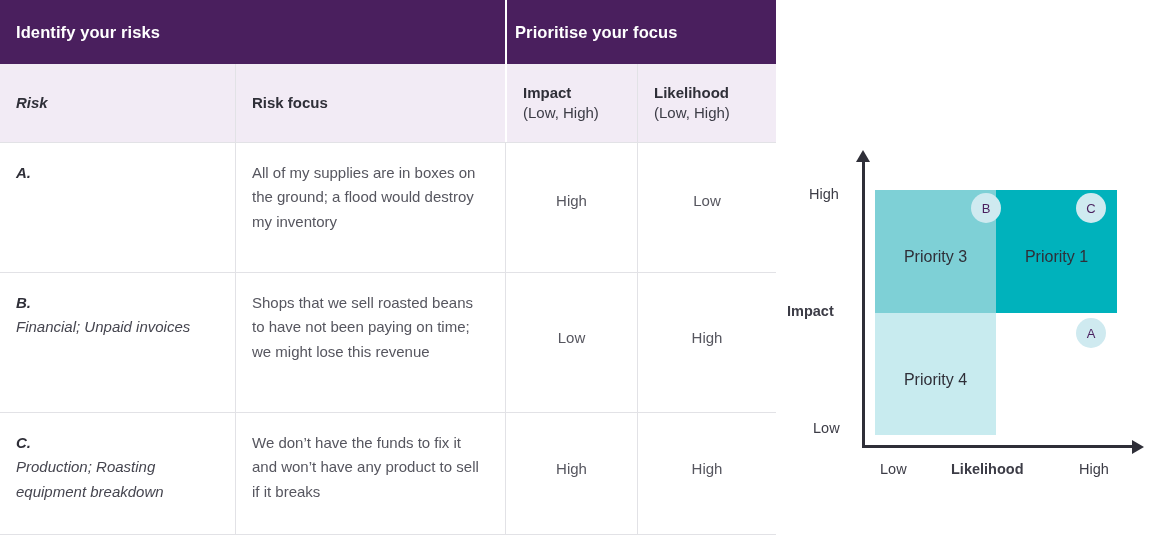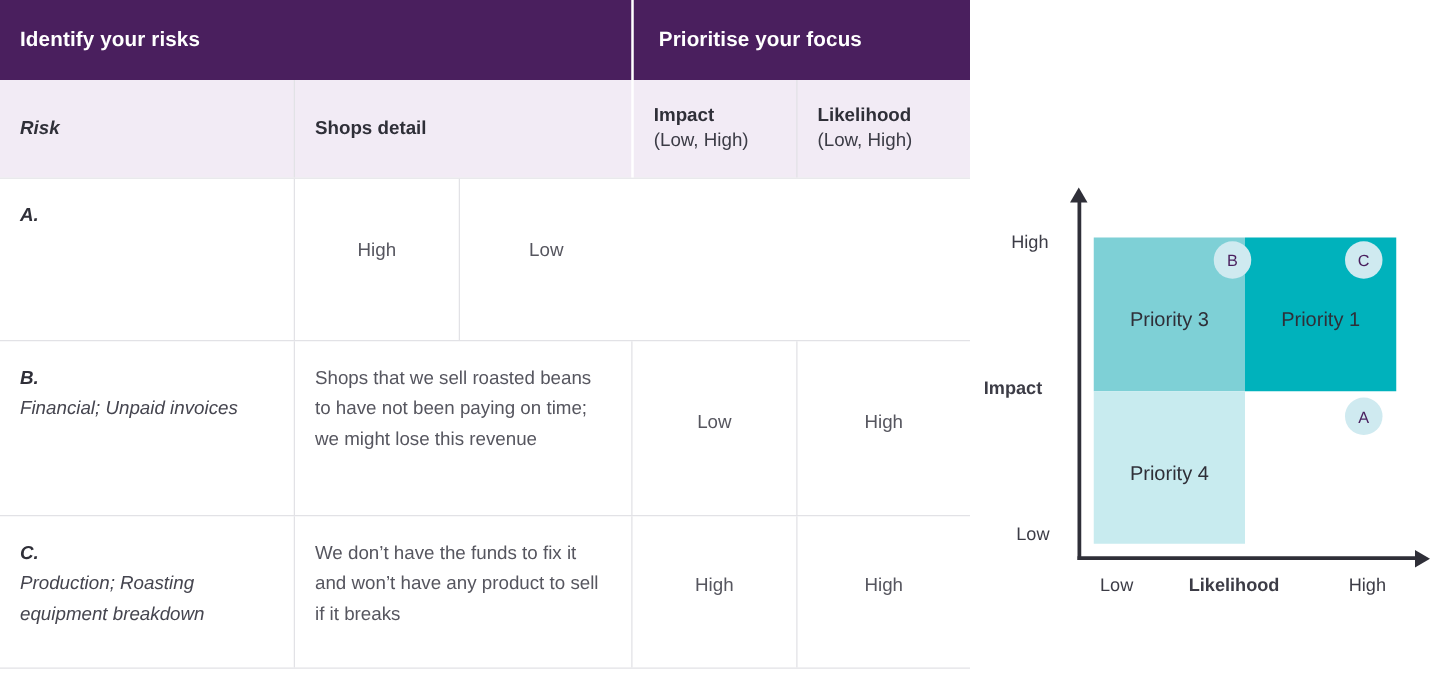--- a/index.html
+++ b/index.html
@@ -45,21 +45,21 @@
   .title-cell {
     display: flex;
     align-items: center;
     box-sizing: border-box;
     color: #ffffff;
     font-size: 16.5px;
     font-weight: bold;
     letter-spacing: 0.1px;
   }
   .title-cell.left  { width: 505px; padding-left: 16px; }
-  .title-cell.right { width: 271px; padding-left: 20px;
+  .title-cell.right { width: 271px; padding-left: 8px;
                       border-left: 2px solid #ffffff; }
 
   
   .subhead-band {
     height: 78px;
     background: #f2ebf5;
   }
   .subhead-cell {
     box-sizing: border-box;
     display: flex;
@@ -236,36 +236,37 @@
     <div class="band title-band">
       <div class="title-cell left">Identify your risks</div>
       <div class="title-cell right">Prioritise your focus</div>
     </div>
 
     <div class="band subhead-band">
       <div class="subhead-cell col-risk">
         <span class="h-main">Risk</span>
       </div>
       <div class="subhead-cell col-detail vline">
-        <span class="h-main">Shops detail</span>
+        <span class="h-main">Risk focus</span>
       </div>
       <div class="subhead-cell col-impact sep-left">
         <span class="h-main">Impact</span>
         <span class="h-sub">(Low, High)</span>
       </div>
       <div class="subhead-cell col-like vline">
         <span class="h-main">Likelihood</span>
         <span class="h-sub">(Low, High)</span>
       </div>
     </div>
 
     <div class="band data-row row-a">
       <div class="cell col-risk">
         <span class="risk-letter">A.</span>
       </div>
+      <div class="cell detail col-detail vline">All of my supplies are in boxes on the ground; a flood would destroy my inventory</div>
       <div class="cell center col-impact vline">High</div>
       <div class="cell center col-like vline">Low</div>
     </div>
 
     <div class="band data-row row-b">
       <div class="cell col-risk">
         <span class="risk-letter">B.</span>
         <span class="risk-name">Financial; Unpaid invoices</span>
       </div>
       <div class="cell detail col-detail vline">Shops that we sell roasted beans to have not been paying on time; we might lose this revenue</div>

